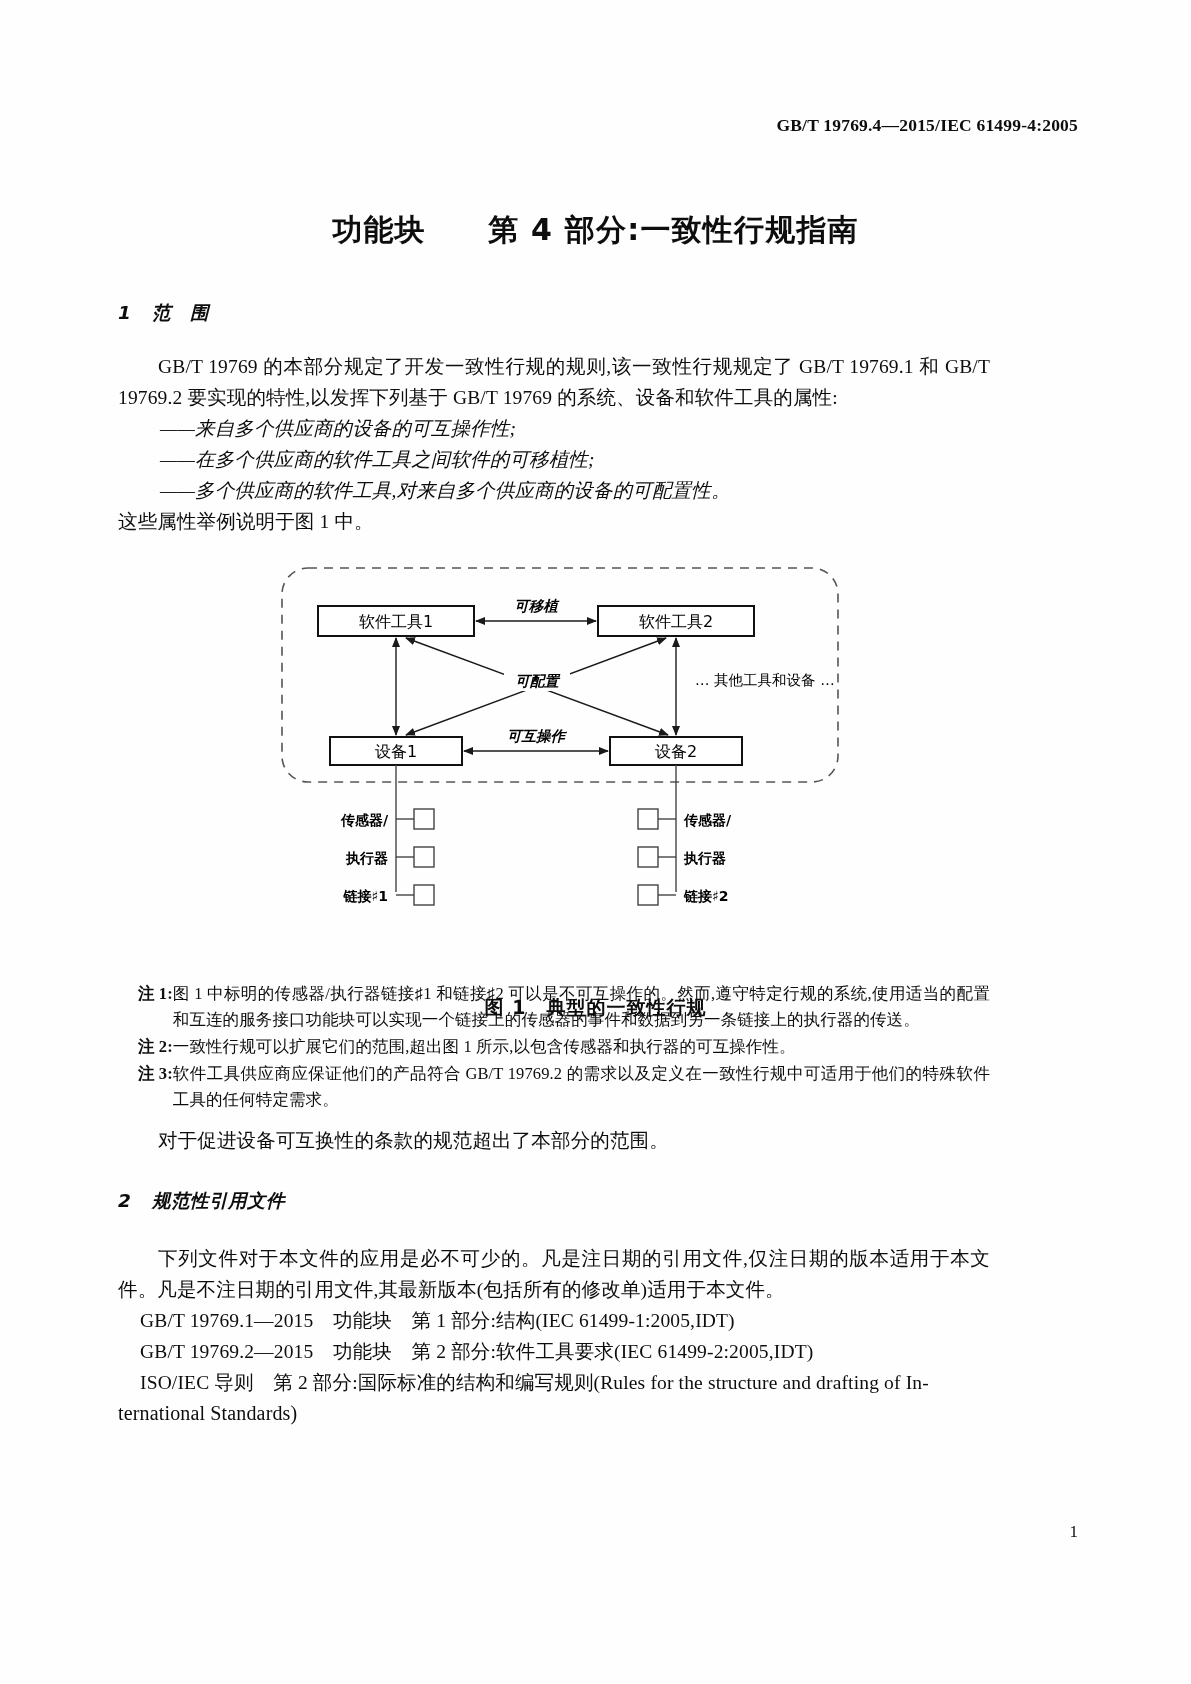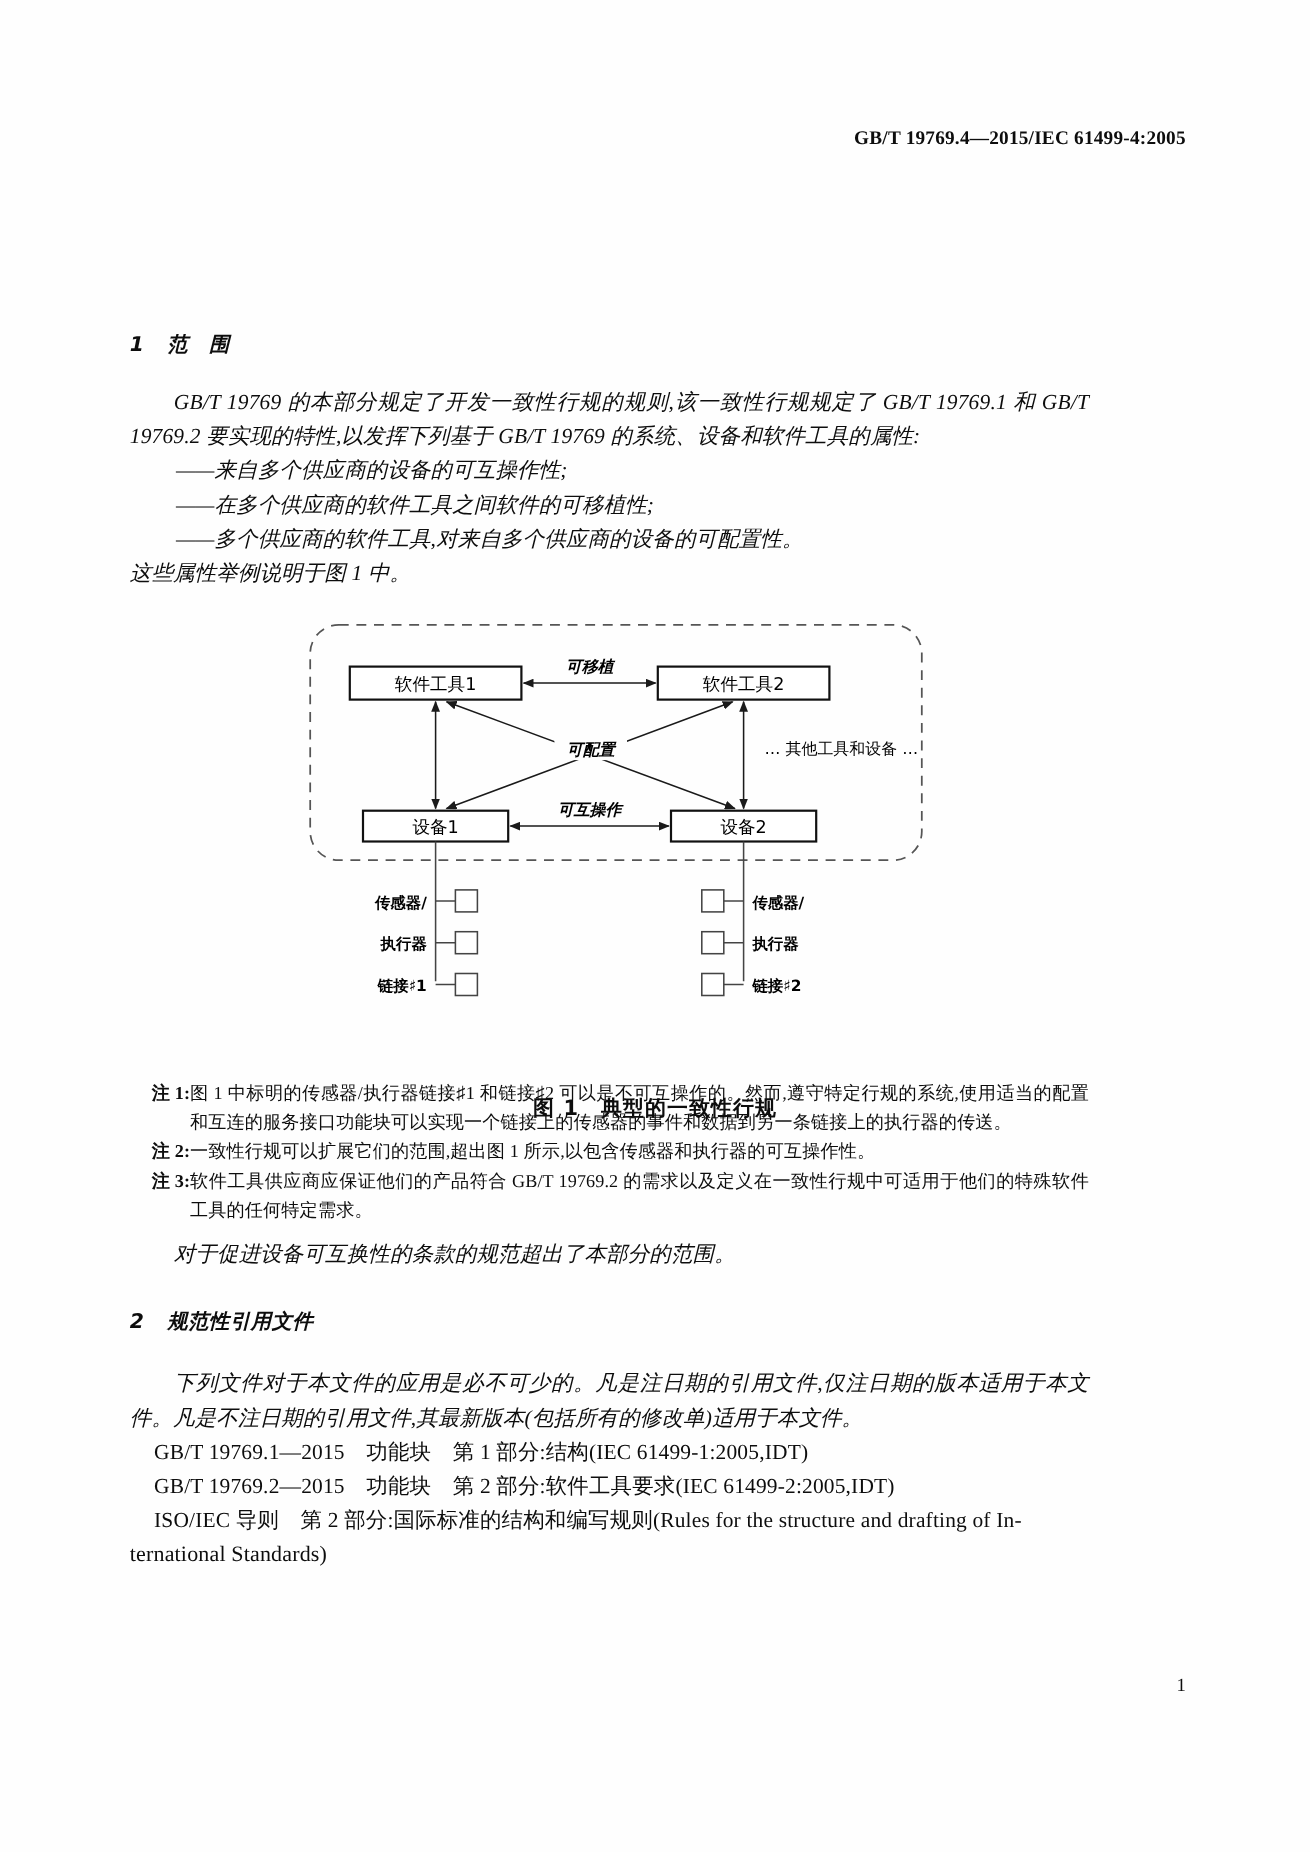--- a/index.html
+++ b/index.html
@@ -62,21 +62,20 @@
     display: inline-block;
     width: 34px;
   }
   p.para {
     margin: 0;
     font-size: 19.5px;
     line-height: 31px;
     text-align: justify;
     text-justify: inter-character;
     letter-spacing: 0.15px;
-    font-style: italic;
   }
   p.para.indent {
     text-indent: 40px;
   }
   p.dash-item {
     margin: 0;
     font-size: 19.5px;
     line-height: 31px;
     padding-left: 42px;
     letter-spacing: 0.15px;
@@ -149,20 +148,21 @@
 </style>
 </head>
 <body>
 
 <div class="page">
 
   <div class="running-header">
     <span class="bold">GB/T  19769.4—2015/IEC 61499-4:2005</span>
   </div>
 
+  <div class="doc-title">功能块　　第 4 部分:一致性行规指南</div>
 
   <div class="figure">
     <svg width="580" height="360" viewBox="0 0 580 360">
       <defs>
         <marker id="arrHead" markerWidth="10" markerHeight="8" refX="9" refY="4" orient="auto" markerUnits="userSpaceOnUse">
           <path d="M0,0 L10,4 L0,8 Z" fill="#1a1a1a"></path>
         </marker>
         <marker id="arrTail" markerWidth="10" markerHeight="8" refX="1" refY="4" orient="auto" markerUnits="userSpaceOnUse">
           <path d="M10,0 L0,4 L10,8 Z" fill="#1a1a1a"></path>
         </marker>

